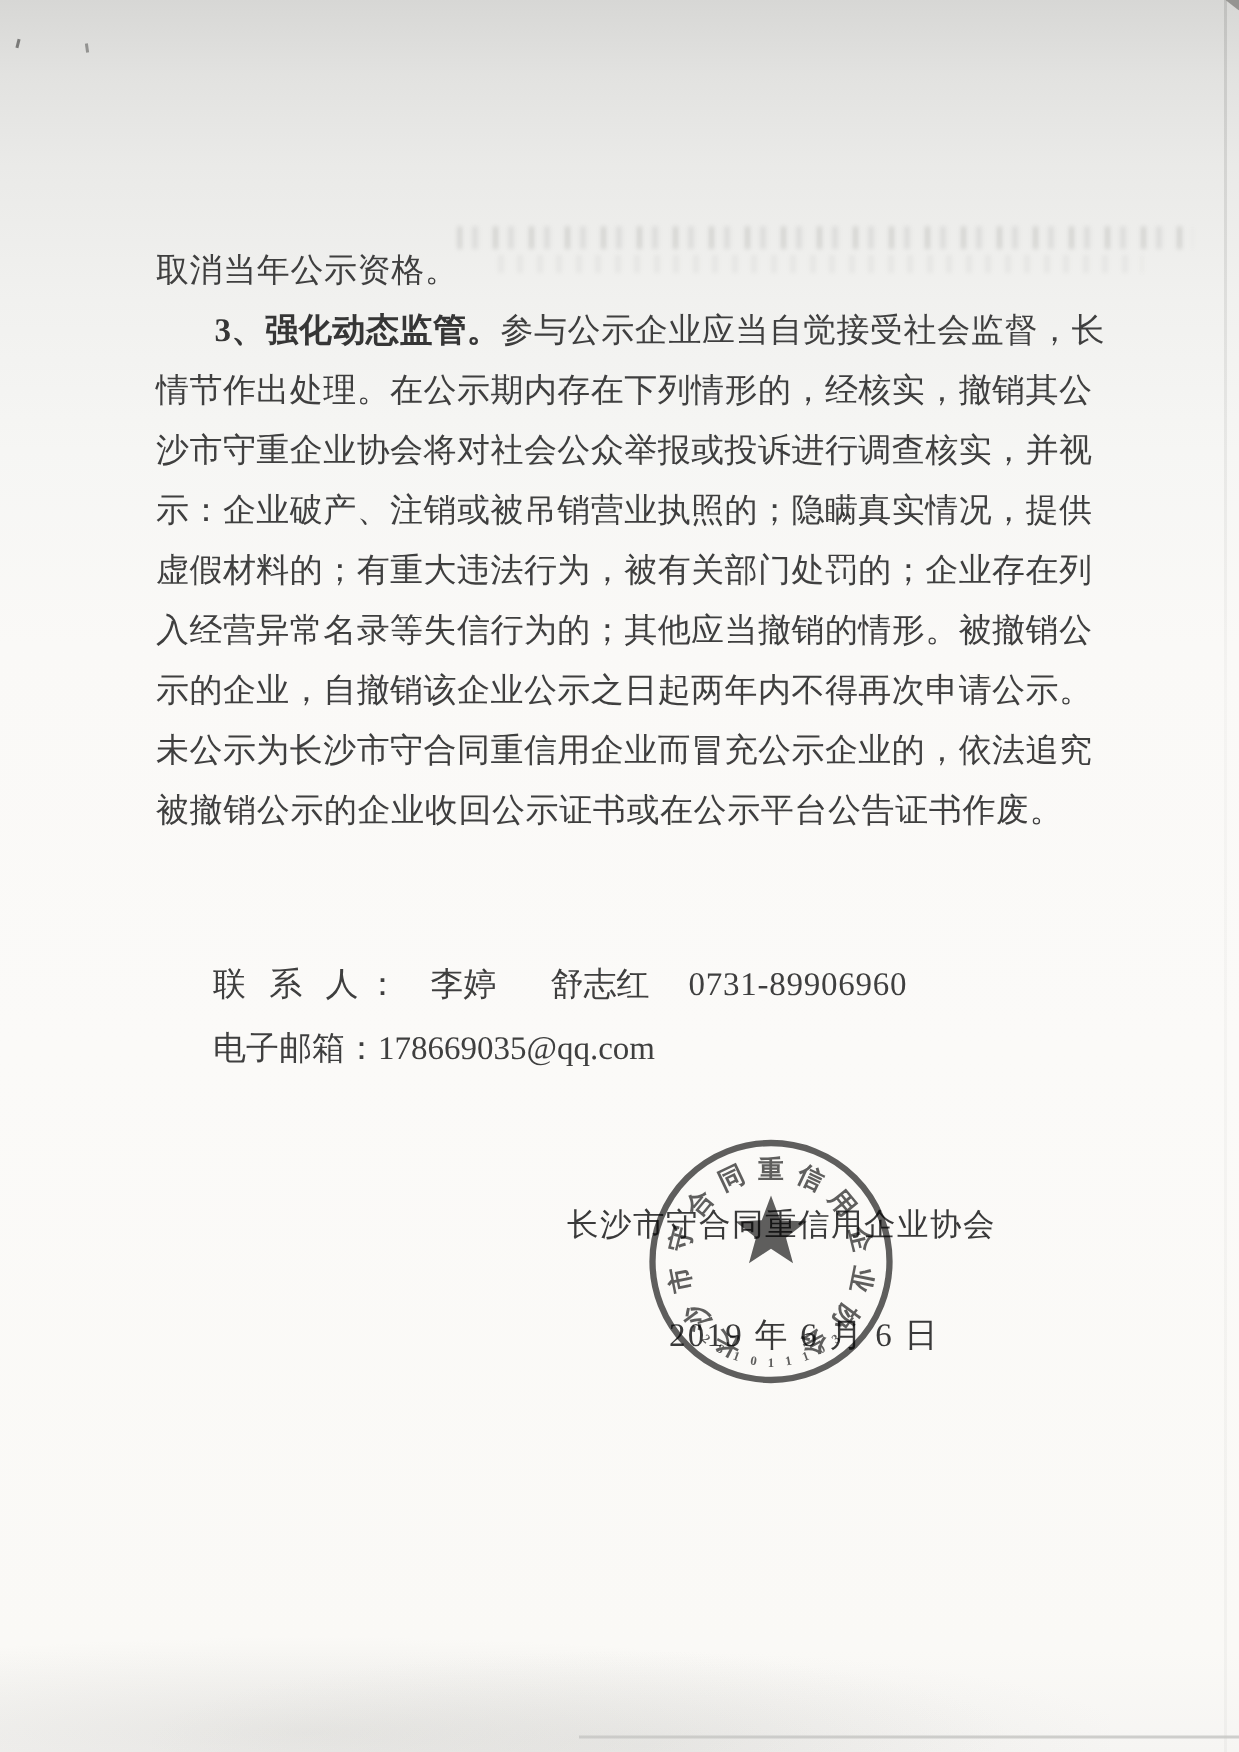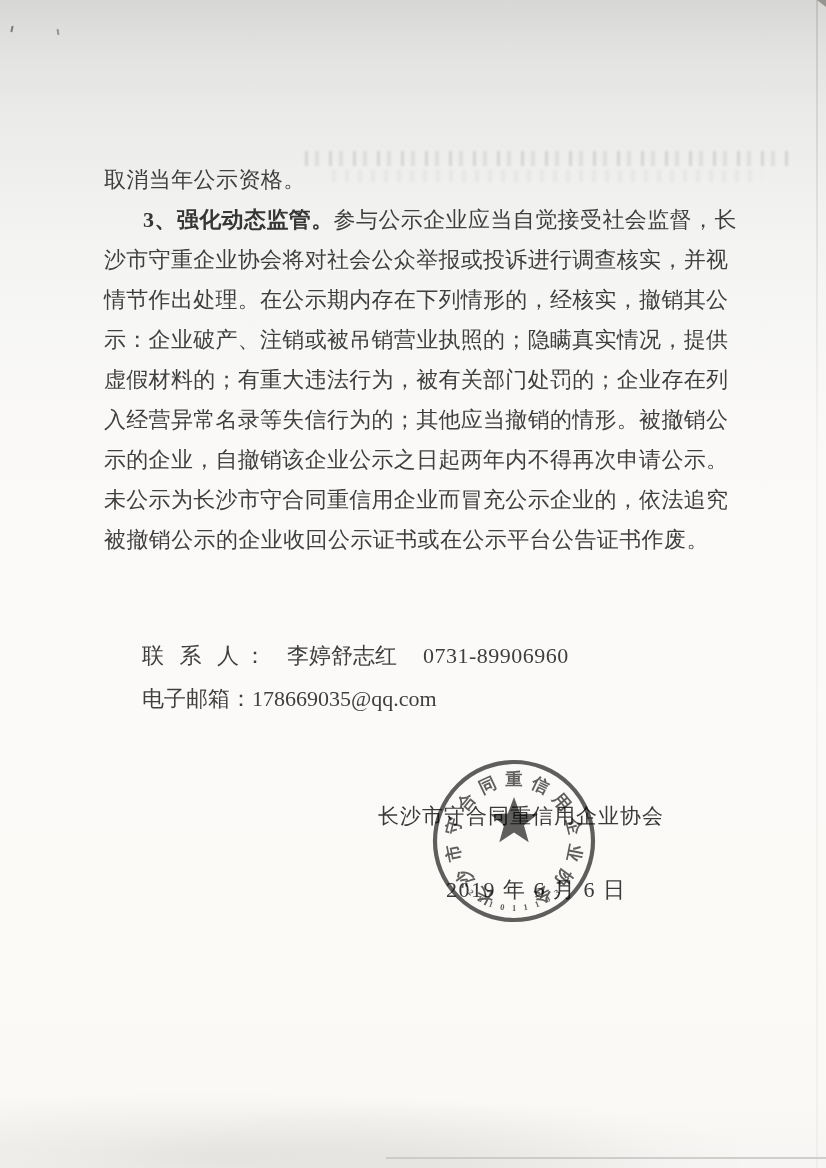--- a/index.html
+++ b/index.html
@@ -14,21 +14,21 @@
   .line{height:40px;}
   .fill{text-align:justify;text-align-last:justify;}
   .nowrap{white-space:nowrap;letter-spacing:.4px;}
   .indent{text-indent:39px;}
   .line b{font-weight:700;color:#363636;}
   
   .contact{position:absolute;left:142px;top:634px;font-size:22px;line-height:43px;}
   .contact .row{height:43px;white-space:nowrap;}
   .person-label{letter-spacing:5px;}
   .gap-a{margin-left:16px;}
-  .gap-b{}
+  .gap-b{margin-left:36px;}
   .gap-c{margin-left:26px;letter-spacing:.5px;}
   
   .signature-org{position:absolute;left:378px;top:802px;font-size:21px;letter-spacing:1px;white-space:nowrap;color:#3a3a3a;}
   .signature-date{position:absolute;left:446px;top:875px;font-size:22px;letter-spacing:1.5px;white-space:nowrap;color:#3a3a3a;}
   
   .seal{position:absolute;left:427px;top:754px;width:174px;height:174px;
         mix-blend-mode:multiply;opacity:.88;filter:blur(.35px);}
   .seal svg text{font-family:"Liberation Serif","DejaVu Serif",serif;}
   
   .bleed1{position:absolute;left:305px;top:151px;width:490px;height:15px;
@@ -63,22 +63,22 @@
   <div class="bottom-haze"></div>
   <div class="bottom-line"></div>
 
   <div class="body-text">
     <div class="line nowrap">
       <span>取消当年公示资格。</span>
     </div>
     <div class="line nowrap indent">
       <b>3、强化动态监管。</b><span>参与公示企业应当自觉接受社会监督，长</span>
     </div>
+    <div class="line fill"><span>情节作出处理。在公示期内存在下列情形的，经核实，撤销其公</span></div>
     <div class="line fill"><span>沙市守重企业协会将对社会公众举报或投诉进行调查核实，并视</span></div>
-    <div class="line fill"><span>情节作出处理。在公示期内存在下列情形的，经核实，撤销其公</span></div>
     <div class="line fill"><span>示：企业破产、注销或被吊销营业执照的；隐瞒真实情况，提供</span></div>
     <div class="line fill"><span>虚假材料的；有重大违法行为，被有关部门处罚的；企业存在列</span></div>
     <div class="line fill"><span>入经营异常名录等失信行为的；其他应当撤销的情形。被撤销公</span></div>
     <div class="line fill"><span>示的企业，自撤销该企业公示之日起两年内不得再次申请公示。</span></div>
     <div class="line fill"><span>未公示为长沙市守合同重信用企业而冒充公示企业的，依法追究</span></div>
     <div class="line nowrap"><span>被撤销公示的企业收回公示证书或在公示平台公告证书作废。</span></div>
   </div>
 
   <div class="contact">
     <div class="row">

